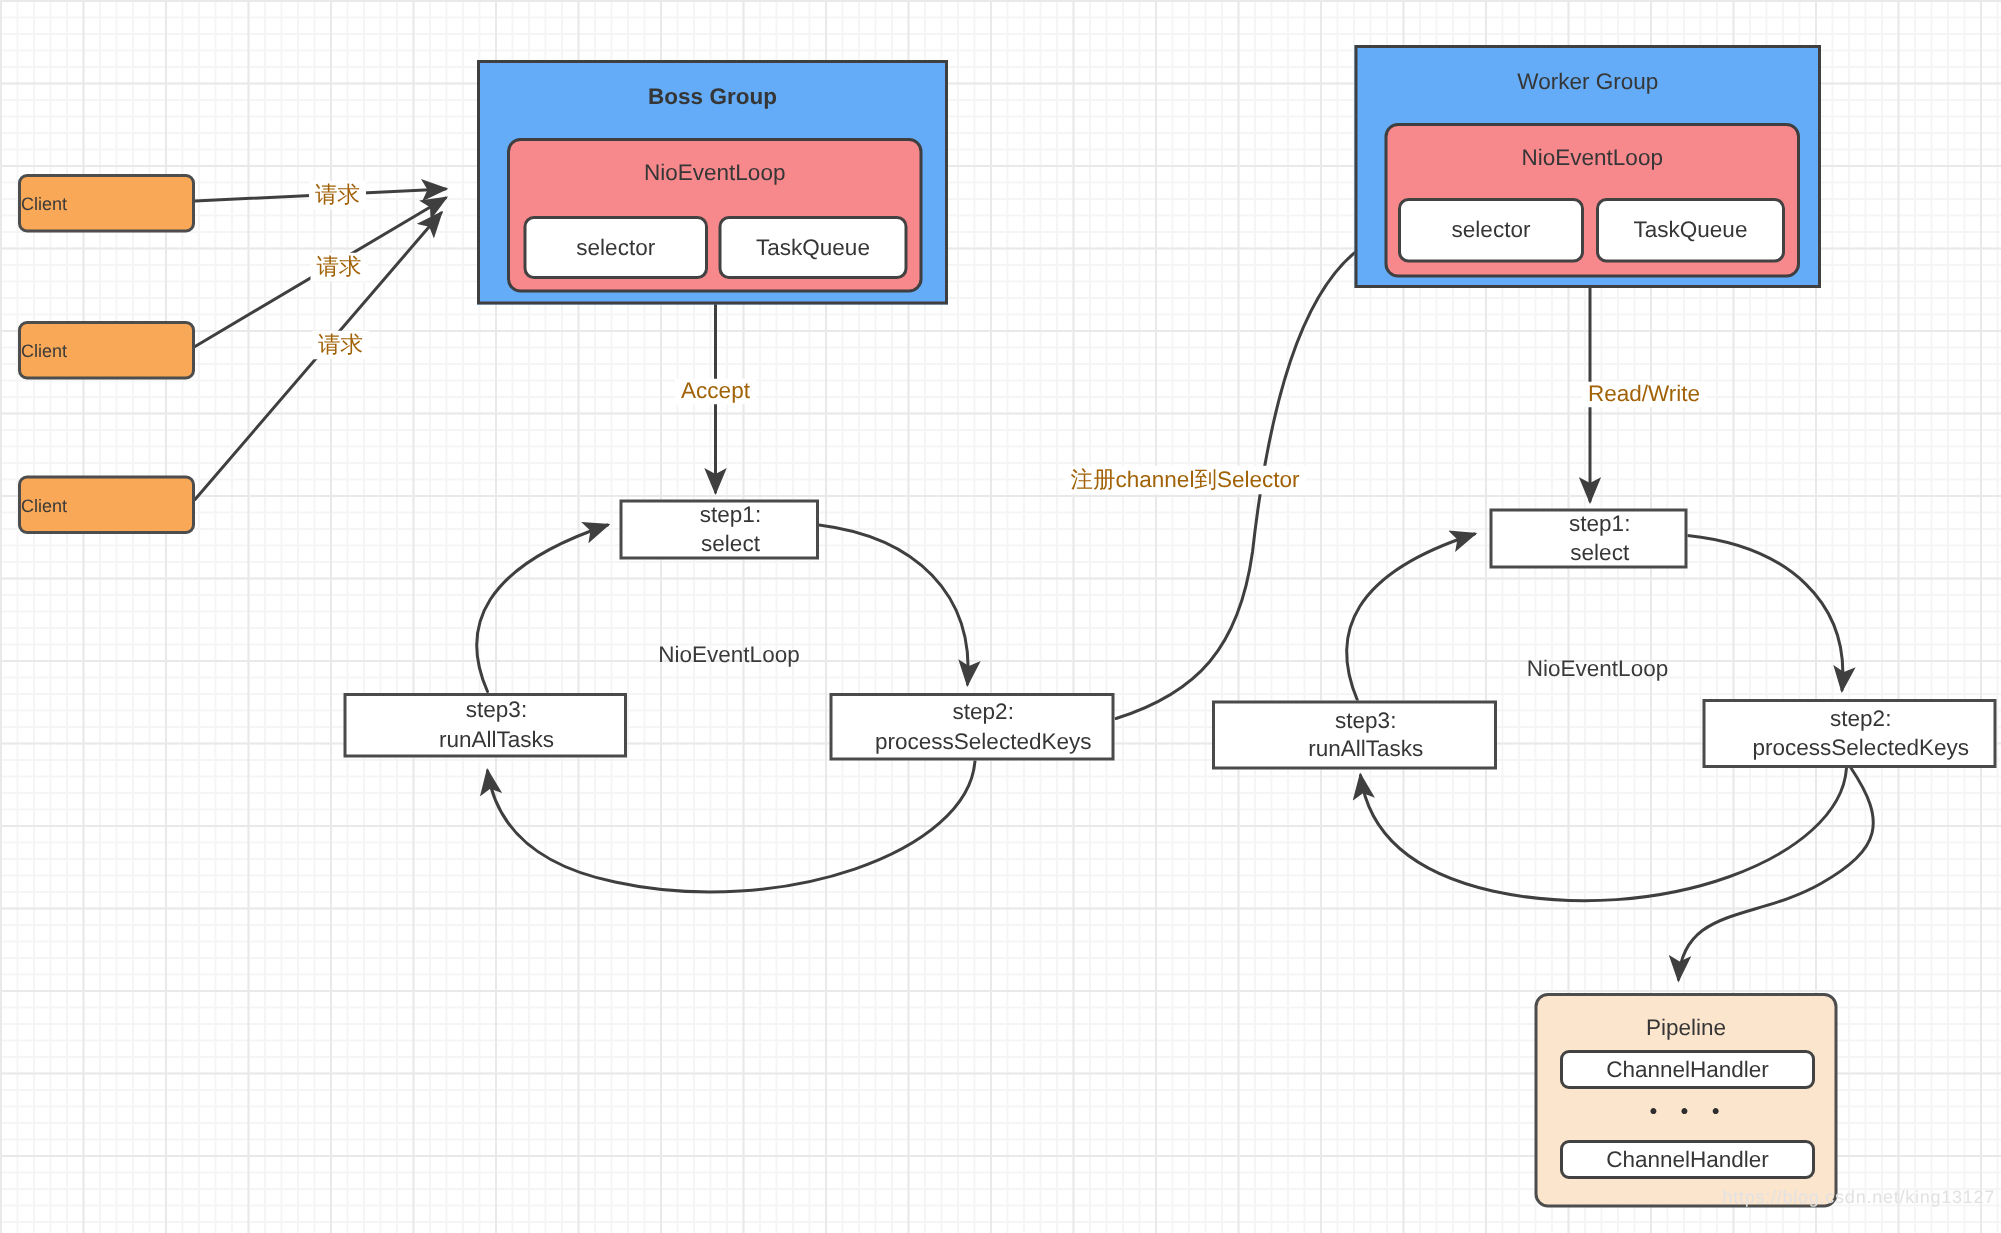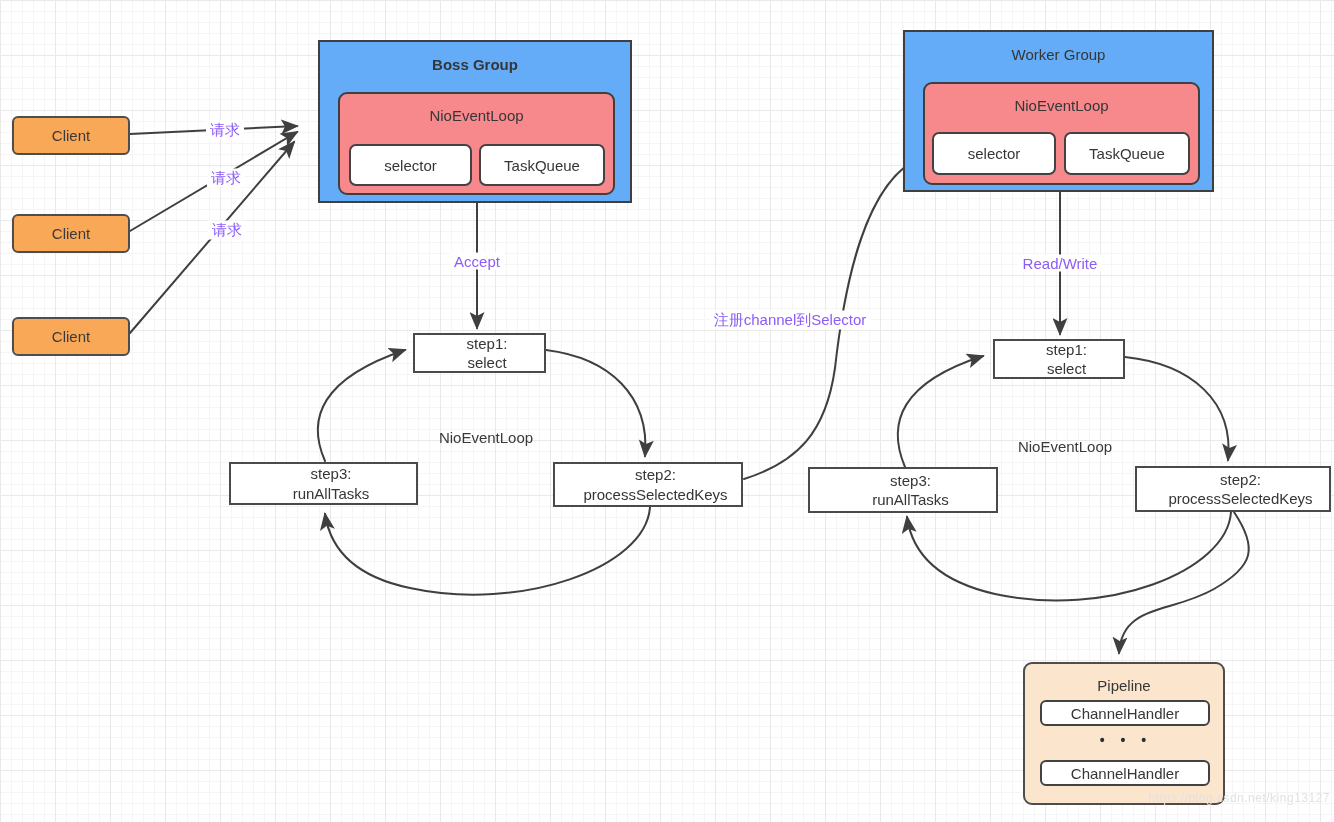--- a/index.html
+++ b/index.html
@@ -28,29 +28,29 @@
     display:flex;align-items:center;justify-content:center;
     font-size:15px;color:#363636;
   }
   .stepbox{
     background:#ffffff;border:2px solid #4a4a4a;
     display:flex;flex-direction:column;align-items:center;justify-content:center;
     font-size:15px;line-height:1.3;color:#363636;text-align:center;padding-left:15px;
   }
   .clientbox{
     background:#F9A857;border:2px solid #4d4d4d;border-radius:6px;
-    display:flex;align-items:center;justify-content:center;
-    font-size:15px;color:#3a3a3a;
+    display:flex;align-items:center;
+    font-size:12px;color:#3a3a3a;
   }
   .pipeline{
     background:#FCE5CD;border:2px solid #4d4d4d;border-radius:9px;
   }
   .arrow-label{
     position:absolute;transform:translate(-50%,-50%);
-    background:#ffffff;padding:0 4px;font-size:15px;color:#8b5cf6;white-space:nowrap;
+    background:#ffffff;padding:0 4px;font-size:15px;color:#a16207;white-space:nowrap;
   }
   .loop-label{
     position:absolute;transform:translate(-50%,-50%);
     font-size:15px;color:#3a3a3a;white-space:nowrap;
   }
   .center-label{
     position:absolute;left:0;right:0;text-align:center;
   }
   .dots{
     position:absolute;transform:translate(-50%,-50%);
@@ -128,21 +128,21 @@
       <div class="abs whitebox" style="left:7px;top:48px;width:124px;height:43px;">
         <span>selector</span>
       </div>
       <div class="abs whitebox" style="left:139px;top:48px;width:126px;height:43px;">
         <span>TaskQueue</span>
       </div>
     </div>
   </div>
 
   <div class="arrow-label" style="left:477px;top:261px;">Accept</div>
-  <div class="arrow-label" style="left:1060px;top:263px;">Read/Write</div>
+  <div class="arrow-label" style="left:1096px;top:263px;">Read/Write</div>
   <div class="arrow-label" style="left:790px;top:320px;">注册channel到Selector</div>
 
   <div class="abs stepbox" style="left:413px;top:333px;width:133px;height:40px;">
     <span>step1:</span>
     <span>select</span>
   </div>
   <div class="abs stepbox" style="left:553px;top:462px;width:190px;height:45px;">
     <span>step2:</span>
     <span>processSelectedKeys</span>
   </div>

